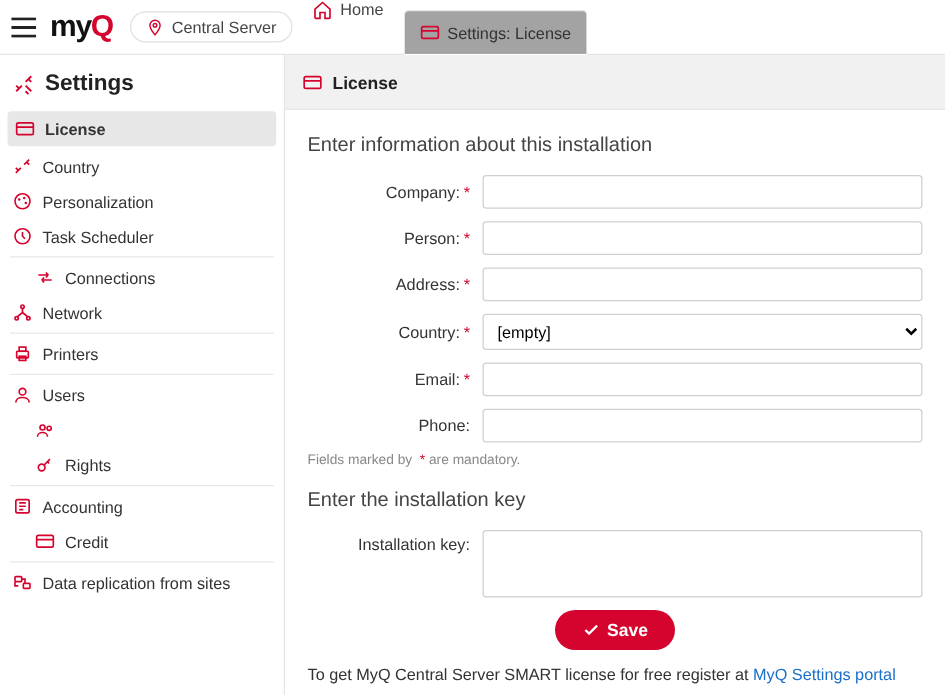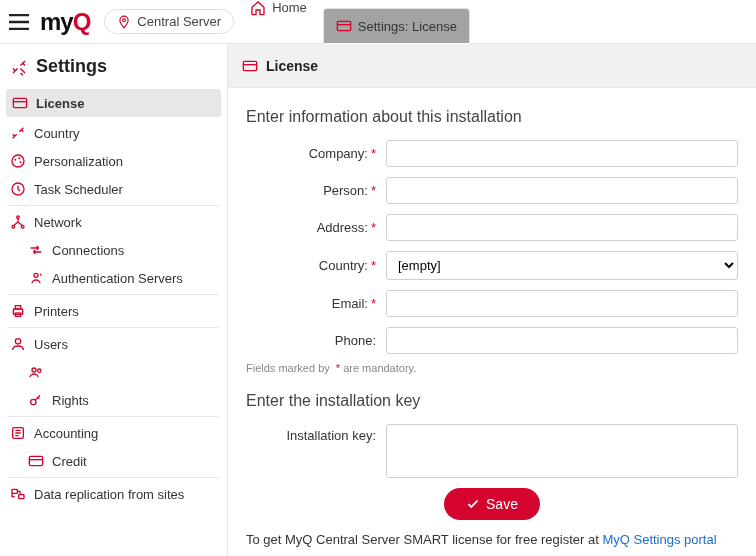--- a/index.html
+++ b/index.html
@@ -150,21 +150,21 @@
   }
   .form-textarea { height:54px; resize:none;}
   .hint {
     font-size:11px;color:#888;margin-top:-2px;margin-bottom:18px;
   }
   .hint .req { font-size:11px; }
   .save-btn {
     background:#d5042e;color:#fff;border:none;
     border-radius:18px;
     padding:8px 22px;
-    font-size:14px;font-weight:normal;
+    font-size:14px;font-weight:bold;
     display:flex;align-items:center;gap:6px;
     cursor:pointer;
     margin:10px auto 12px auto;
   }
   .footer-text { color:#333; }
   .footer-link { color:#1a6fc9; cursor:pointer; }
   svg { flex-shrink:0; }
 </style>
 </head>
 <body>
@@ -233,42 +233,34 @@
           <span>Personalization</span>
         </div>
         <div class="side-item">
           <svg width="16" height="16" viewBox="0 0 24 24">
             <circle cx="12" cy="12" r="9" fill="none" stroke="#d5042e" stroke-width="2"></circle>
             <path d="M12 7v5l3 3" fill="none" stroke="#d5042e" stroke-width="2"></path>
           </svg>
           <span>Task Scheduler</span>
         </div>
         <div class="side-group-line"></div>
+        <div class="side-item child">
+          <svg width="16" height="16" viewBox="0 0 24 24">
+            <path d="M4 9h12m0 0l-3-3m3 3l-3 3M20 15H8m0 0l3-3m-3 3l3 3" fill="none" stroke="#d5042e" stroke-width="2"></path>
+          </svg>
+          <span>Connections</span>
+        </div>
         <div class="side-item">
           <svg width="16" height="16" viewBox="0 0 24 24">
             <circle cx="5" cy="19" r="2" fill="none" stroke="#d5042e" stroke-width="2"></circle>
             <circle cx="19" cy="19" r="2" fill="none" stroke="#d5042e" stroke-width="2"></circle>
             <circle cx="12" cy="5" r="2" fill="none" stroke="#d5042e" stroke-width="2"></circle>
             <path d="M12 7v5m0 0l-6 5m6-5l6 5" fill="none" stroke="#d5042e" stroke-width="2"></path>
           </svg>
           <span>Network</span>
-        </div>
-        <div class="side-item child">
-          <svg width="16" height="16" viewBox="0 0 24 24">
-            <path d="M4 9h12m0 0l-3-3m3 3l-3 3M20 15H8m0 0l3-3m-3 3l3 3" fill="none" stroke="#d5042e" stroke-width="2"></path>
-          </svg>
-          <span>Connections</span>
-        </div>
-        <div class="side-item child">
-          <svg width="16" height="16" viewBox="0 0 24 24">
-            <circle cx="12" cy="8" r="3" fill="none" stroke="#d5042e" stroke-width="2"></circle>
-            <path d="M6 20c0-3 3-5 6-5s6 2 6 5" fill="none" stroke="#d5042e" stroke-width="2"></path>
-            <path d="M18 6l2 2" fill="none" stroke="#d5042e" stroke-width="2"></path>
-          </svg>
-          <span>Authentication Servers</span>
         </div>
         <div class="side-group-line"></div>
         <div class="side-item">
           <svg width="16" height="16" viewBox="0 0 24 24">
             <rect x="5" y="9" width="14" height="8" rx="1" fill="none" stroke="#d5042e" stroke-width="2"></rect>
             <rect x="8" y="4" width="8" height="5" fill="none" stroke="#d5042e" stroke-width="2"></rect>
             <rect x="8" y="15" width="8" height="5" fill="none" stroke="#d5042e" stroke-width="2"></rect>
           </svg>
           <span>Printers</span>
         </div>

